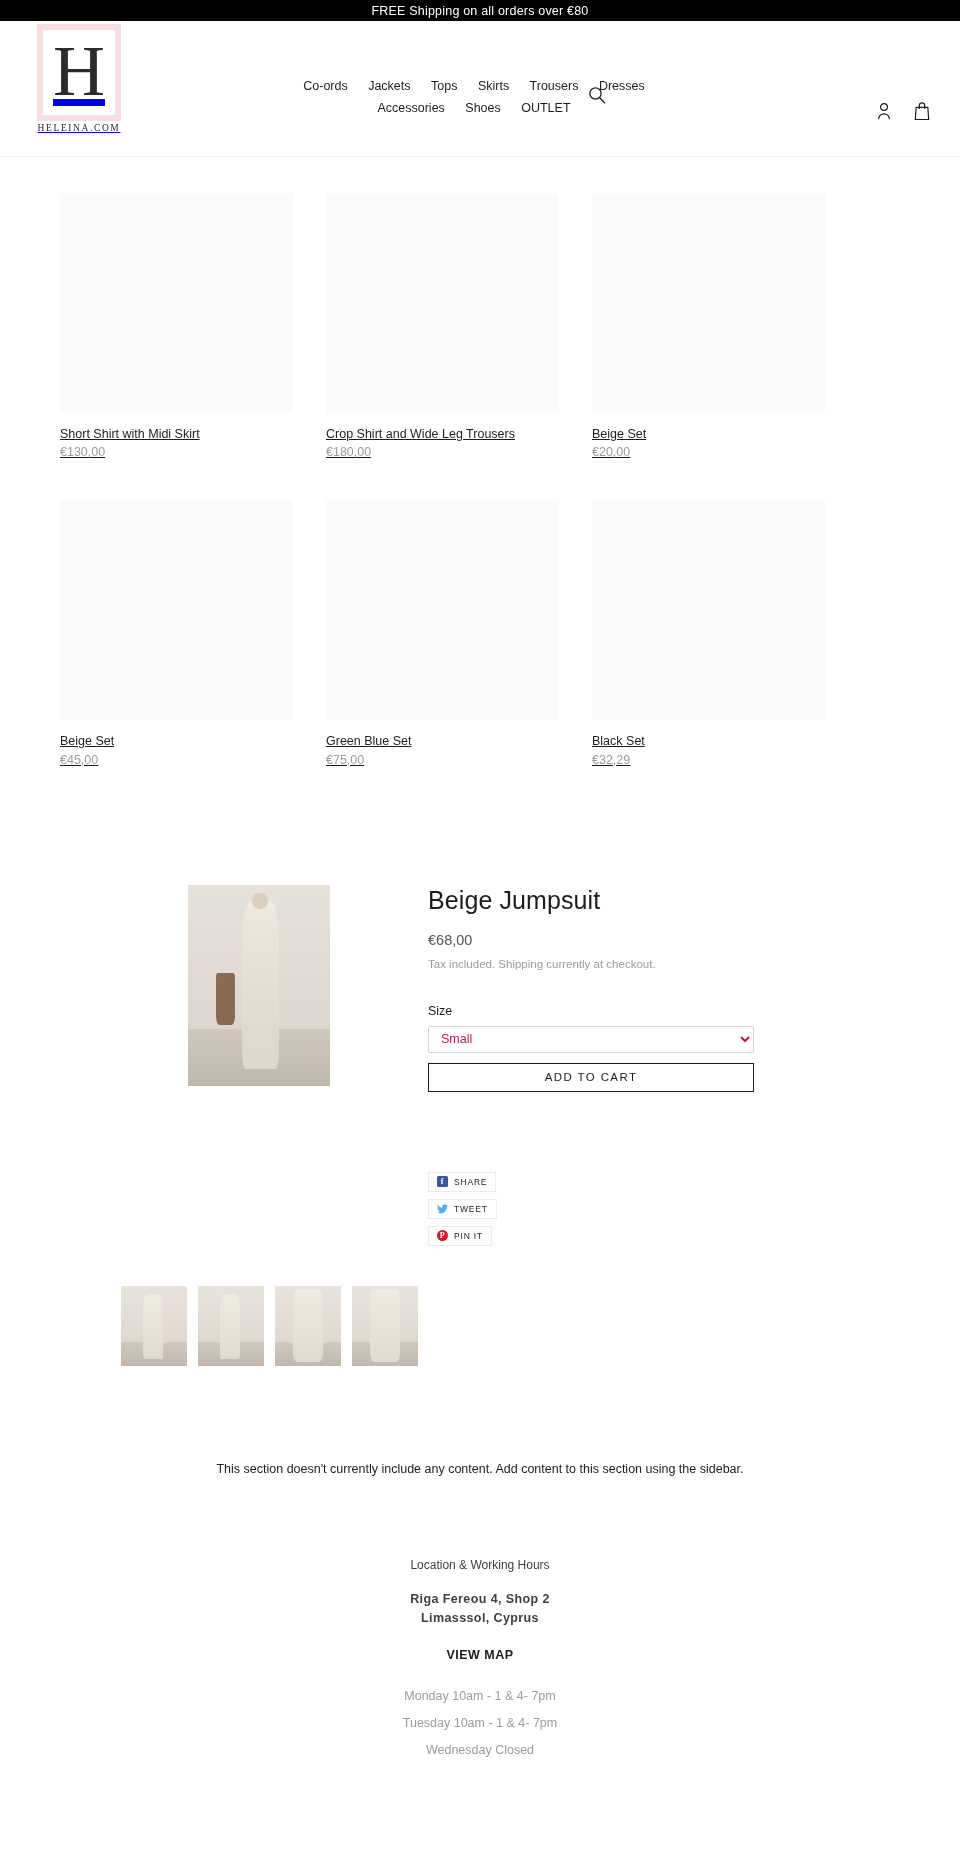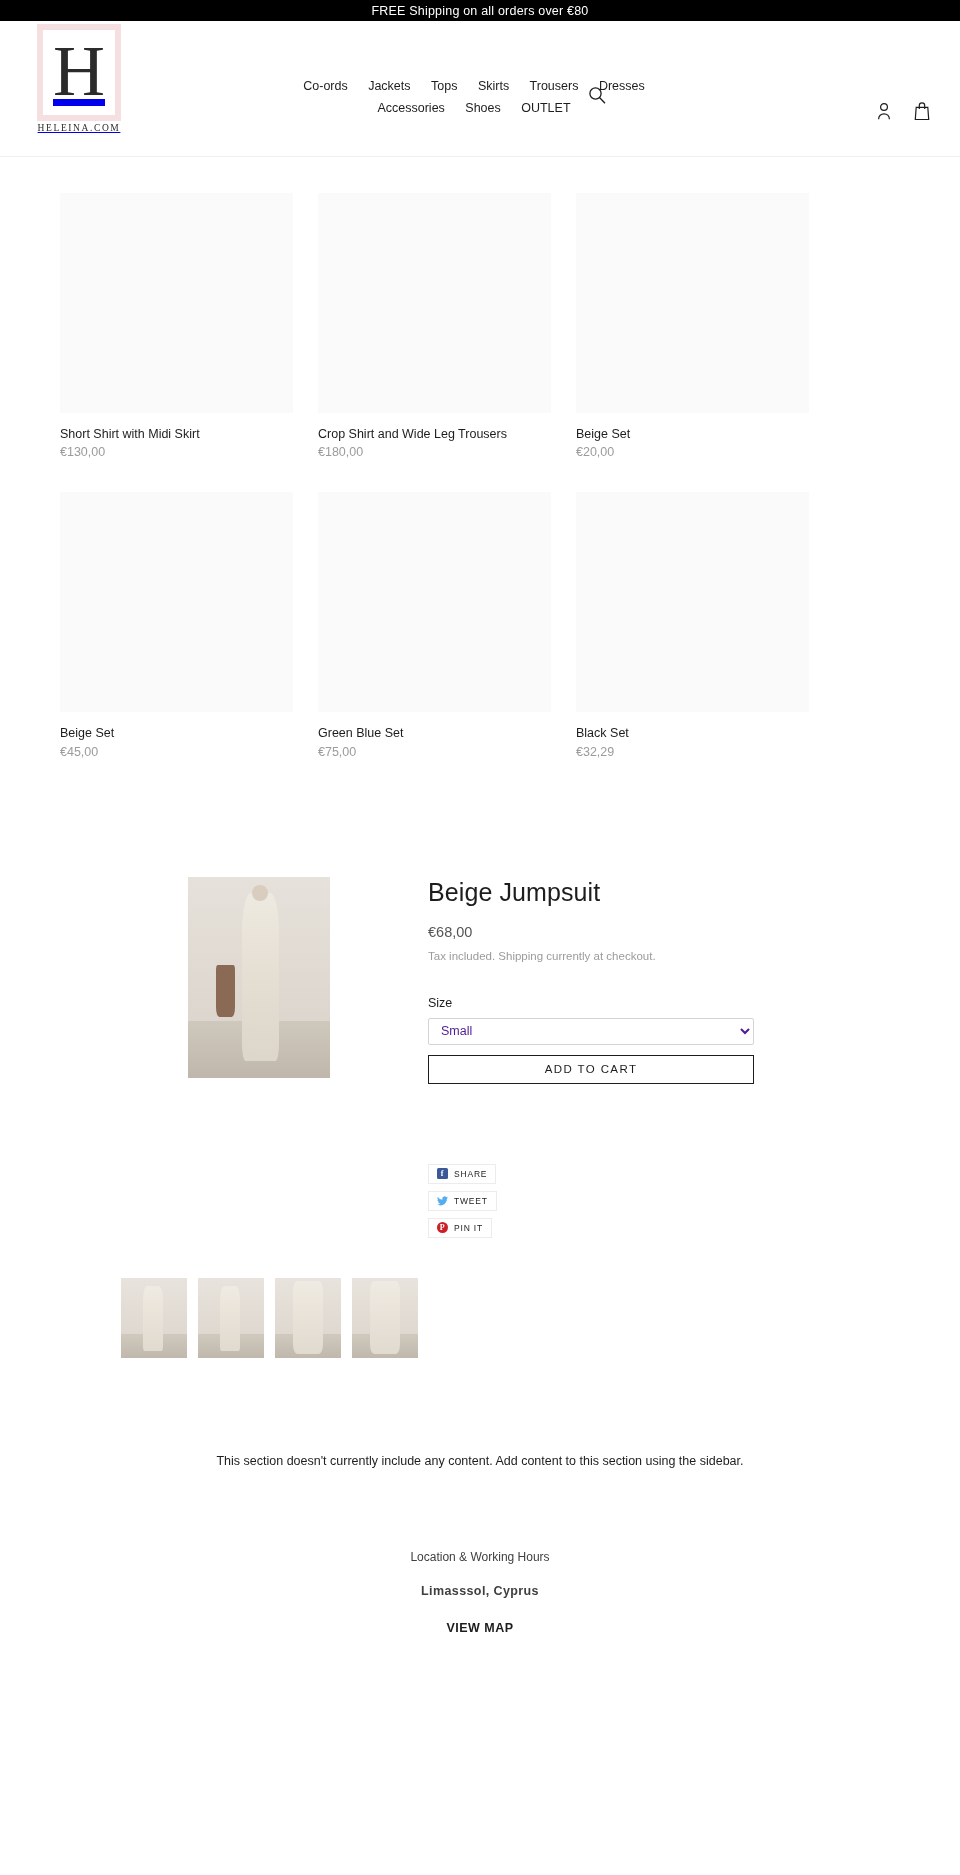--- a/index.html
+++ b/index.html
@@ -115,22 +115,23 @@
   }
 
   
   .page {
     width: 960px;
     padding: 0 60px;
   }
   .grid {
     display: flex;
     flex-wrap: wrap;
-    gap: 8px;
+    gap: 16px;
     padding-top: 36px;
+    text-decoration: underline;
   }
   .card {
     width: 233px;
     margin-right: 17px;
     margin-bottom: 25px;
     text-decoration: none;
     color: inherit;
     display: block;
   }
   .card:nth-child(3n) { margin-right: 0; }
@@ -230,21 +231,21 @@
   }
   .size-select {
     margin-top: 8px;
     width: 326px;
     height: 27px;
     border: 1px solid #d4d4d4;
     border-radius: 2px;
     background: #fff;
     font-family: "Liberation Sans", sans-serif;
     font-size: 12.5px;
-    color: #4c1d95;
+    color: #be185d;
     padding: 0 8px;
   }
   .add-cart {
     margin-top: 10px;
     width: 326px;
     height: 29px;
     border: 1px solid #1c1d1d;
     background: #fff;
     color: #1c1d1d;
     font-family: "Liberation Sans", sans-serif;
@@ -516,18 +517,24 @@
       <span class="t-floor"></span>
       <span class="t-fig"></span>
     </button>
   </div>
 
   <div class="empty-section">This section doesn't currently include any content. Add content to this section using the sidebar.</div>
 
   <footer class="footer">
     <div class="footer-heading">Location &amp; Working Hours</div>
     <div class="footer-addr">
+      <div>Riga Fereou 4, Shop 2</div>
       <div>Limasssol, Cyprus</div>
     </div>
     <a class="view-map" href="#">VIEW MAP</a>
+    <div class="hours">
+      <div>Monday 10am - 1 &amp; 4- 7pm</div>
+      <div>Tuesday 10am - 1 &amp; 4- 7pm</div>
+      <div>Wednesday Closed</div>
+    </div>
   </footer>
 
 </div>
 
 </body></html>

